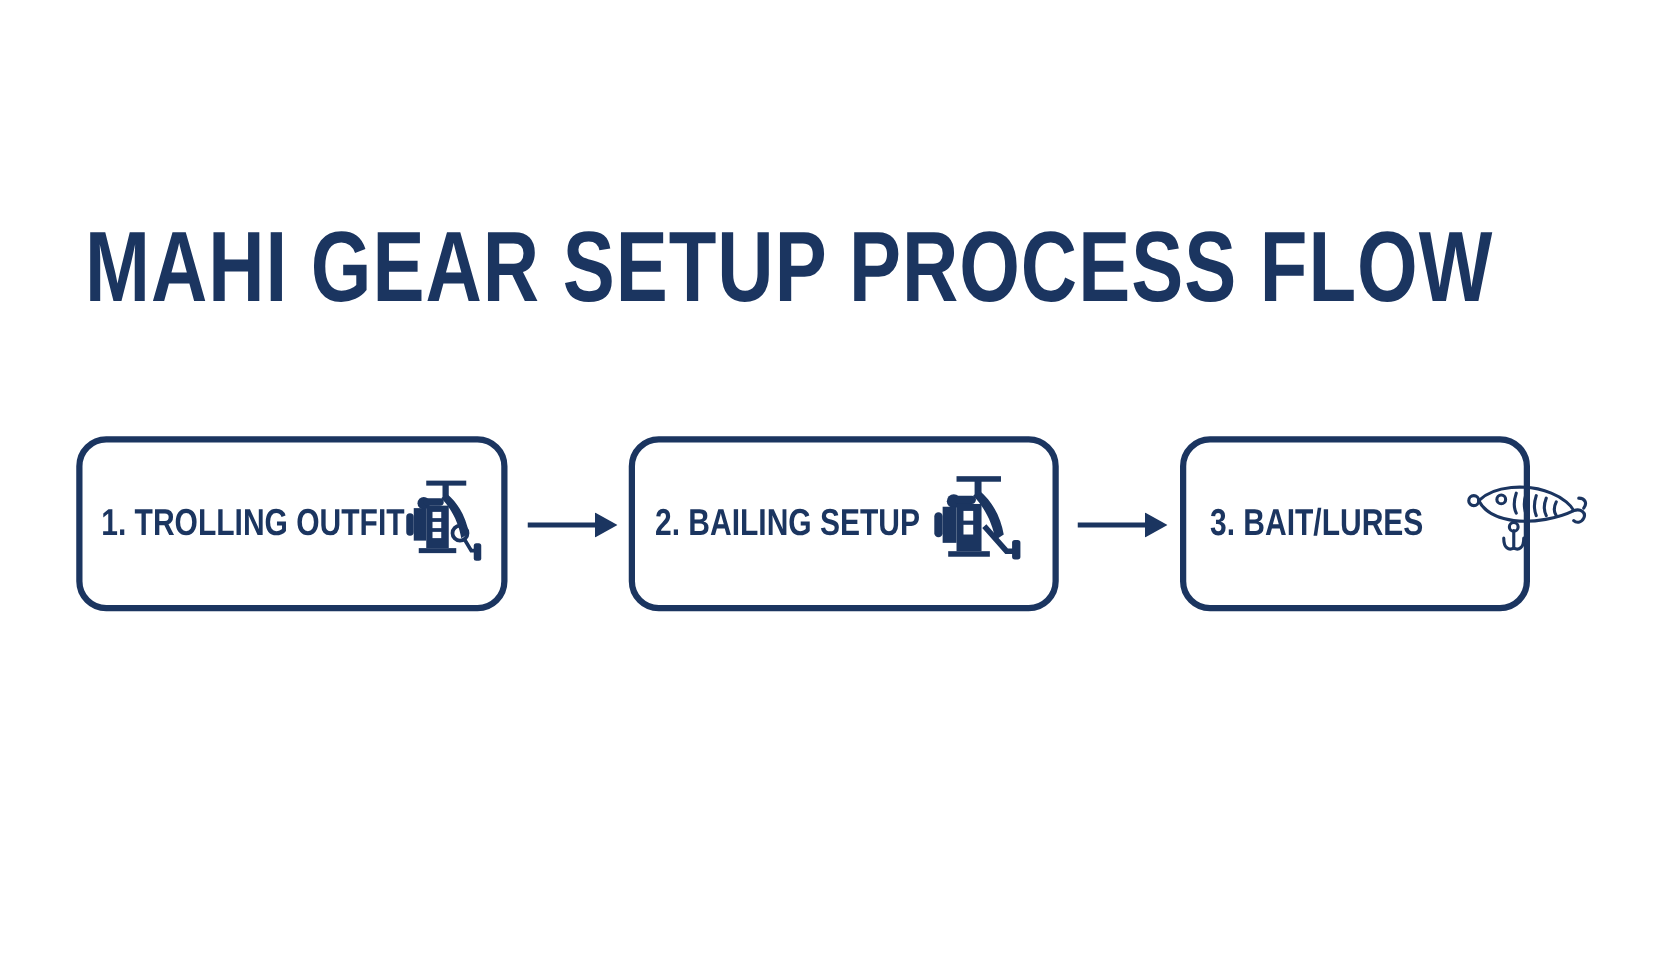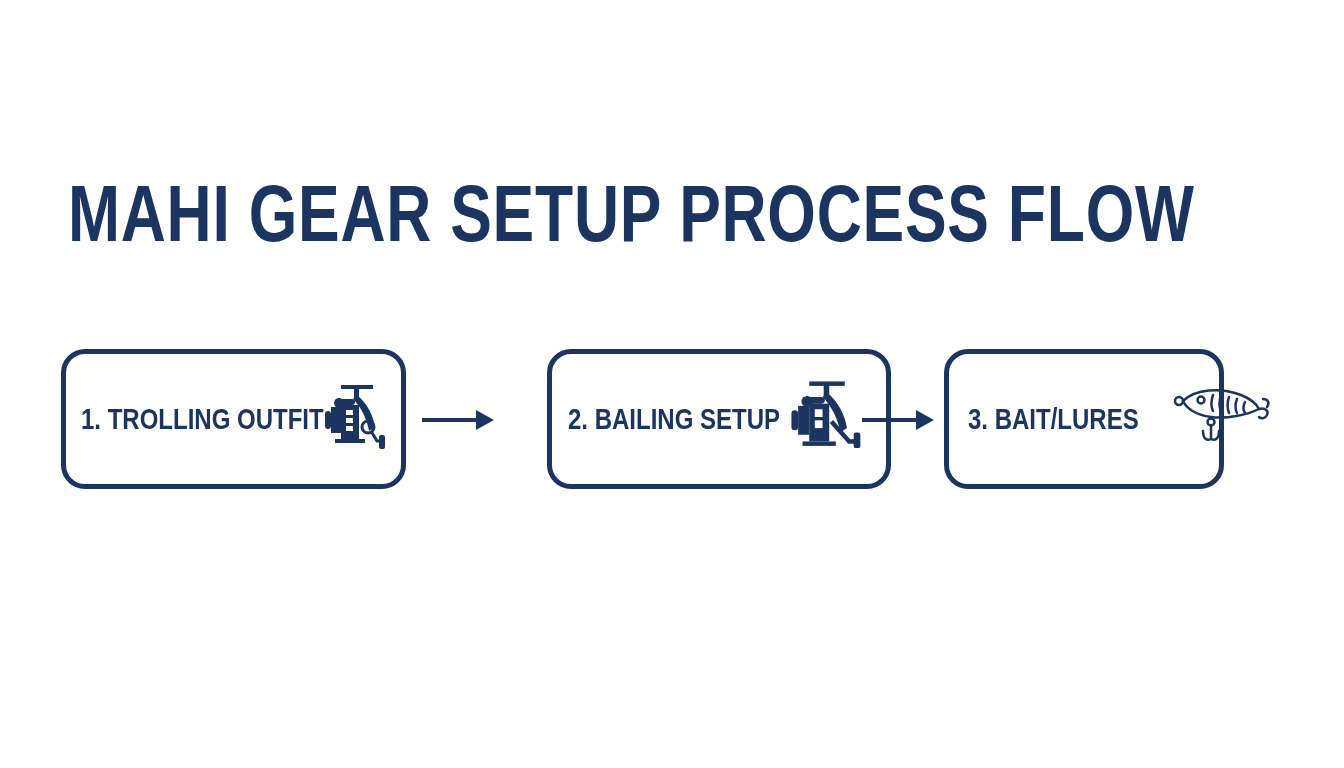--- a/index.html
+++ b/index.html
@@ -88,21 +88,21 @@
   </span>
 </div>
 
 <div class="arrow" style="left:422px; width:72px;">
   <svg width="72" height="20" viewBox="0 0 72 20">
     <rect x="0" y="8" width="56" height="4" fill="#1b3560"></rect>
     <polygon points="54,0 72,10 54,20" fill="#1b3560"></polygon>
   </svg>
 </div>
 
-<div class="step" style="left:503px; width:344px;margin-left:44px;">
+<div class="step" style="left:503px; width:344px;">
   <span class="step-label" style="left:16px;">2. BAILING SETUP</span>
   <span class="step-icon" style="left:235px;">
     <svg width="80" height="80" viewBox="0 0 72 72">
       <rect x="20" y="4" width="32" height="4" fill="#1b3560"></rect>
       <rect x="33" y="7" width="5" height="10" fill="#1b3560"></rect>
       <path d="M36 14 C46 22 52 34 54 46 L48 50 C46 38 40 26 32 18 Z" fill="#1b3560"></path>
       <circle cx="18" cy="22" r="5" fill="#1b3560"></circle>
       <rect x="18" y="18" width="16" height="6" rx="3" fill="#1b3560"></rect>
       <rect x="4" y="30" width="6" height="18" rx="3" fill="#1b3560"></rect>
       <rect x="10" y="26" width="10" height="26" fill="#1b3560"></rect>

